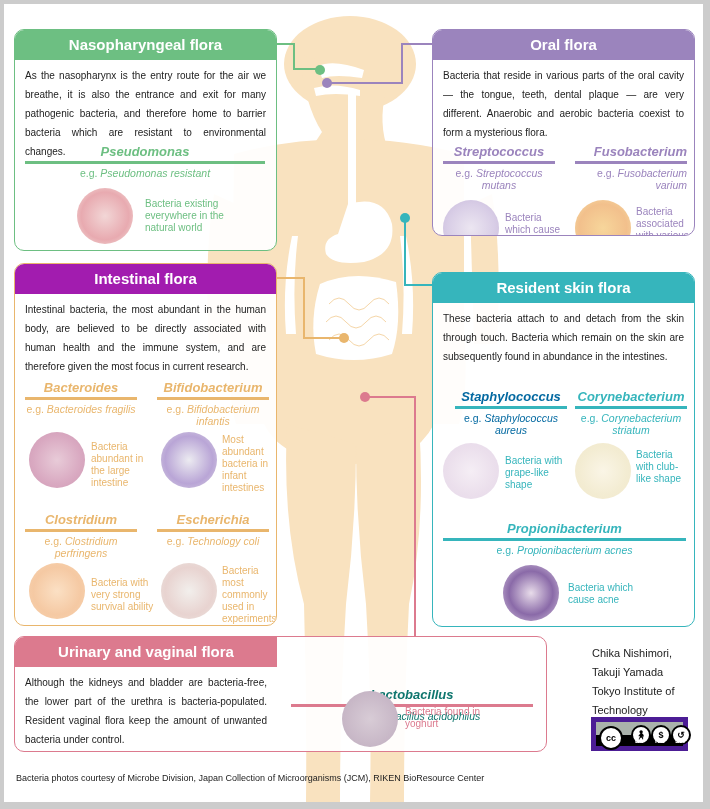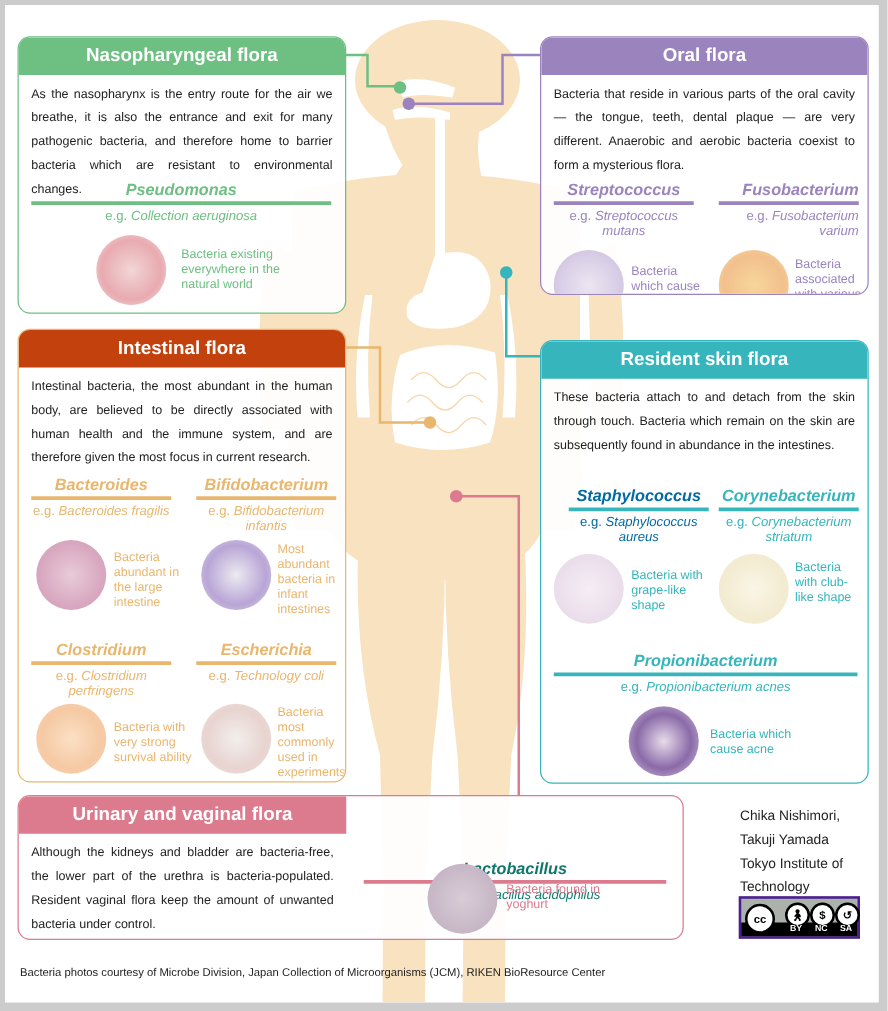--- a/index.html
+++ b/index.html
@@ -68,21 +68,21 @@
   .credit {
     position: absolute;
     font-size: 11px;
     line-height: 19px;
     color: #222;
   }
   .cc {
     position: absolute;
     width: 97px; height: 34px;
     background: #aab2ab;
-    border: 2px solid #4c1d95;
+    border: 5px solid #4c1d95;
   }
   .cc-bottom {
     position: absolute; left: 0; right: 0; bottom: 0; height: 11px;
     background: #000;
   }
   .cc-c {
     position: absolute; top: 3px;
     width: 20px; height: 20px; border-radius: 50%;
     background: #fff; border: 2px solid #000;
     font-size: 9px; font-weight: bold; text-align: center; line-height: 16px;
@@ -143,21 +143,21 @@
     <circle cx="401" cy="214" r="5" fill="#36b5bc"></circle>
     <polyline points="361,393 411,393 411,632" fill="none" stroke="#dc7a8e" stroke-width="2"></polyline>
     <circle cx="361" cy="393" r="5" fill="#dc7a8e"></circle>
   </svg>
 
   <div class="panel" style="left:10px;top:25px;width:263px;height:222px;border-color:#6dbf82;">
     <div class="panel-head" style="background:#6dbf82;">Nasopharyngeal flora</div>
     <div class="panel-desc">As the nasopharynx is the entry route for the air we breathe, it is also the entrance and exit for many pathogenic bacteria, and therefore home to barrier bacteria which are resistant to environmental changes.</div>
     <div class="genus" style="left:10px;top:114px;width:240px;color:#6dbf82;">
       <div class="genus-name" style="border-color:#6dbf82;">Pseudomonas</div>
-      <div class="genus-eg"><span>e.g.</span> <i>Collection aeruginosa</i></div>
+      <div class="genus-eg"><span>e.g.</span> <i>Pseudomonas resistant</i></div>
     </div>
     <div class="micro" style="left:62px;top:158px;width:56px;height:56px;background:radial-gradient(circle,#f2d6d6 0%,#e8aab0 60%,#f4e6e0 100%);"></div>
     <div class="micro-caption" style="left:130px;top:168px;width:90px;color:#6dbf82;">Bacteria existing everywhere in the natural world</div>
   </div>
 
   <div class="panel" style="left:428px;top:25px;width:263px;height:207px;border-color:#9b84bd;">
     <div class="panel-head" style="background:#9b84bd;">Oral flora</div>
     <div class="panel-desc">Bacteria that reside in various parts of the oral cavity — the tongue, teeth, dental plaque — are very different. Anaerobic and aerobic bacteria coexist to form a mysterious flora.</div>
     <div class="genus" style="left:10px;top:114px;width:112px;color:#9b84bd;">
       <div class="genus-name" style="border-color:#9b84bd;">Streptococcus</div>
@@ -167,21 +167,21 @@
       <div class="genus-name" style="border-color:#9b84bd;">Fusobacterium</div>
       <div class="genus-eg"><span>e.g.</span> <i>Fusobacterium varium</i></div>
     </div>
     <div class="micro" style="left:10px;top:170px;width:56px;height:56px;background:radial-gradient(circle,#ece6f1 0%,#d8cde6 60%,#c7b9da 100%);"></div>
     <div class="micro-caption" style="left:72px;top:182px;width:64px;color:#9b84bd;">Bacteria which cause dental cavities</div>
     <div class="micro" style="left:142px;top:170px;width:56px;height:56px;background:radial-gradient(circle,#f7d69b 0%,#f2c08c 60%,#f6dfa8 100%);"></div>
     <div class="micro-caption" style="left:203px;top:176px;width:56px;color:#9b84bd;">Bacteria associated with various illnesses</div>
   </div>
 
   <div class="panel" style="left:10px;top:259px;width:263px;height:363px;border-color:#e9b66d;">
-    <div class="panel-head" style="background:#c2410c;">Intestinal flora</div>
+    <div class="panel-head" style="background:#a21caf;">Intestinal flora</div>
     <div class="panel-desc">Intestinal bacteria, the most abundant in the human body, are believed to be directly associated with human health and the immune system, and are therefore given the most focus in current research.</div>
     <div class="genus" style="left:10px;top:116px;width:112px;color:#e9b66d;">
       <div class="genus-name" style="border-color:#e9b66d;">Bacteroides</div>
       <div class="genus-eg"><span>e.g.</span> <i>Bacteroides fragilis</i></div>
     </div>
     <div class="genus" style="left:142px;top:116px;width:112px;color:#e9b66d;">
       <div class="genus-name" style="border-color:#e9b66d;">Bifidobacterium</div>
       <div class="genus-eg"><span>e.g.</span> <i>Bifidobacterium infantis</i></div>
     </div>
     <div class="micro" style="left:14px;top:168px;width:56px;height:56px;background:radial-gradient(circle,#e8cbd8 0%,#d9a9c1 60%,#cf9ab4 100%);"></div>

